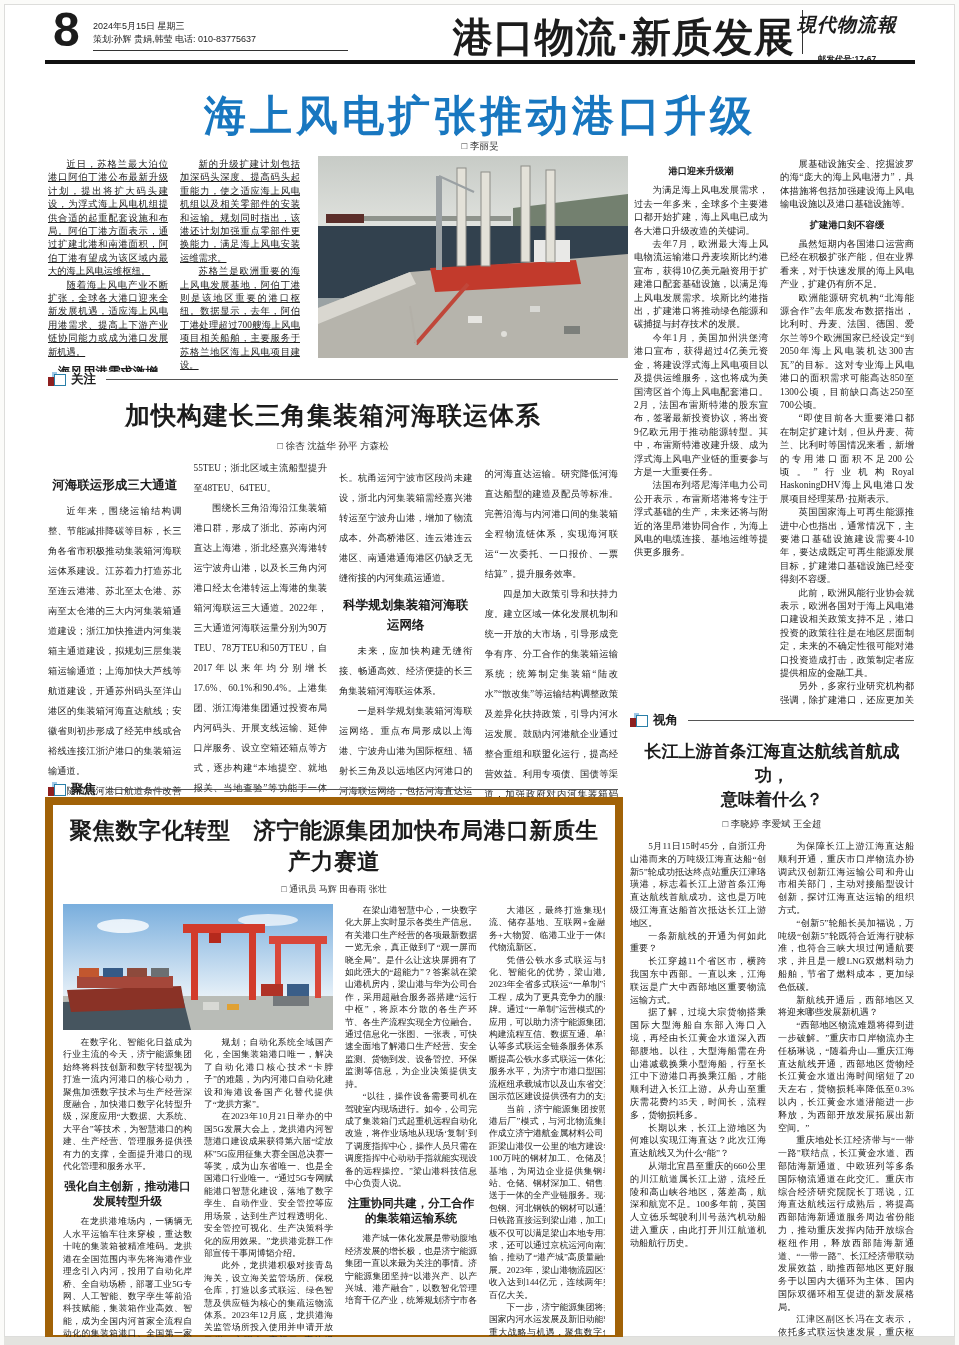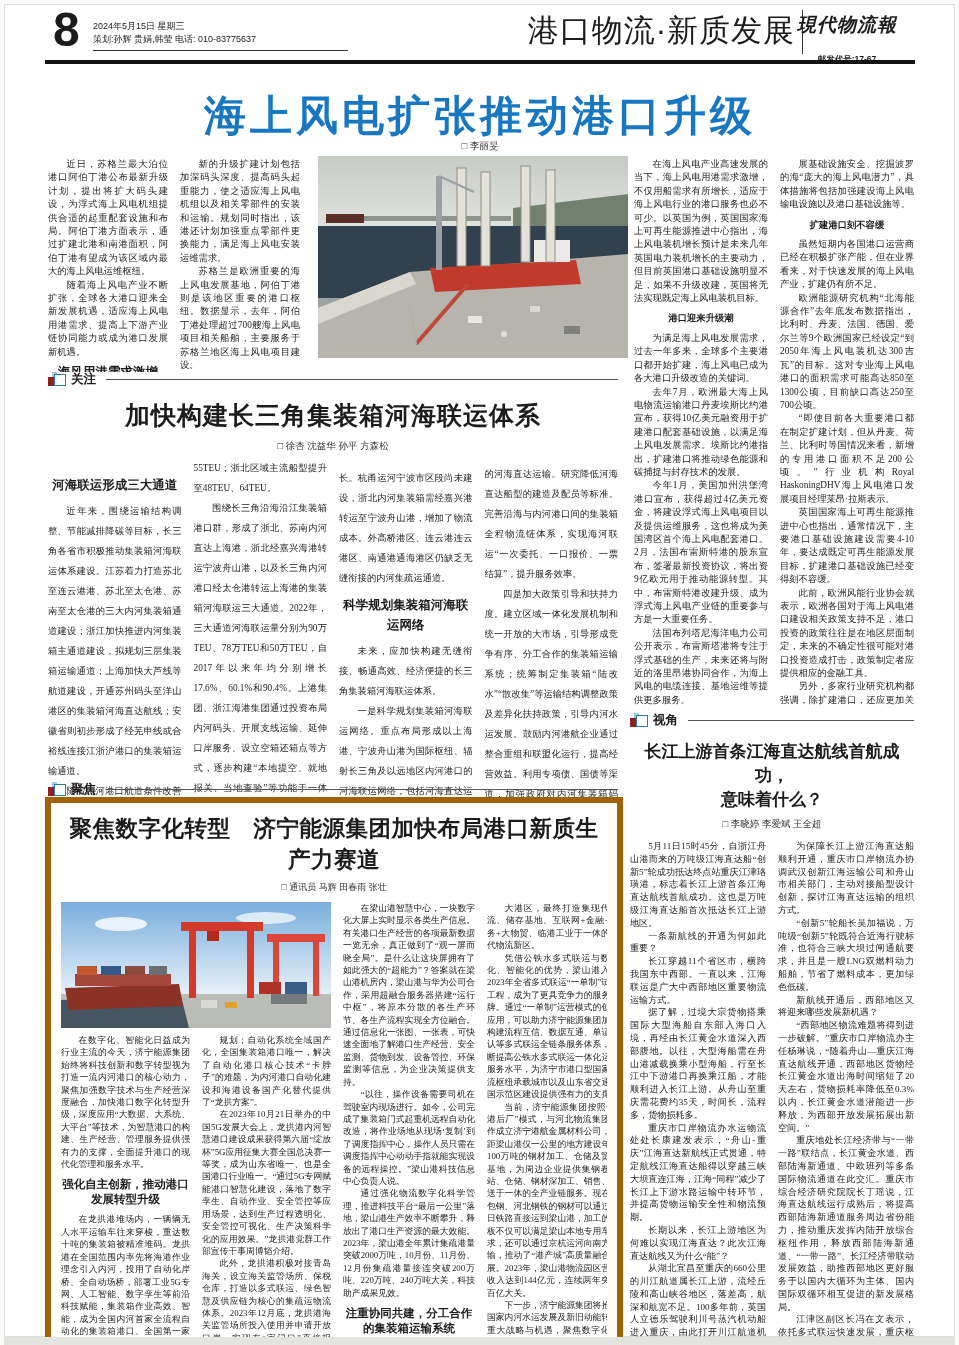--- a/index.html
+++ b/index.html
@@ -9,21 +9,21 @@
   .bottom-strip{position:absolute;left:4px;right:4px;bottom:0;height:8px;background:#e3e3df;}
 
   
   .hdr{position:absolute;left:45px;top:8px;width:870px;height:50px;}
   .pageno{position:absolute;left:8px;top:-4px;font-family:"Liberation Sans","DejaVu Sans",sans-serif;
           font-size:48px;font-weight:900;line-height:52px;}
   .hdr-date{position:absolute;left:48px;top:12px;font-family:"Liberation Sans","DejaVu Sans",sans-serif;
             font-size:9px;line-height:13px;color:#222;}
   .hdr-staff{border-bottom:1px solid #333;padding-bottom:4px;width:255px;}
   .sec-title{position:absolute;right:120px;top:2px;font-family:"Liberation Sans","DejaVu Sans",sans-serif;
-             font-size:31px;font-weight:400;letter-spacing:1px;}
+             font-size:40px;font-weight:700;letter-spacing:1px;}
   .hdr-div{position:absolute;right:112px;top:2px;width:1px;height:44px;background:#333;}
   .masthead{position:absolute;right:16px;top:4px;width:104px;text-align:center;}
   .masthead .mh-name{font-size:19px;font-weight:900;font-style:italic;letter-spacing:1px;
                      font-family:"Liberation Serif","DejaVu Serif",serif;}
   .masthead .mh-code{font-size:8.5px;font-weight:700;margin-top:16px;
                      font-family:"Liberation Sans","DejaVu Sans",sans-serif;}
   .hdr-rule{position:absolute;left:45px;top:60px;width:870px;height:3.5px;background:#111;}
 
   
   .cols{display:flex;overflow:hidden;}
@@ -34,21 +34,21 @@
            font-family:"Liberation Sans","DejaVu Sans",sans-serif;}
   .byline{text-align:center;font-size:9.5px;color:#333;
           font-family:"Liberation Sans","DejaVu Sans",sans-serif;}
 
   
   .lead-headline{position:absolute;left:100px;top:88px;width:760px;text-align:center;
       font-family:"Liberation Sans","DejaVu Sans",sans-serif;font-size:42px;font-weight:900;
       letter-spacing:4px;color:#1877c0;}
   .lead-byline{position:absolute;left:300px;top:140px;width:360px;}
   .lead-left{position:absolute;left:48px;top:158px;width:252px;height:214px;
-             font-size:9.3px;line-height:13.4px;}
+             font-size:9.3px;line-height:13.4px;text-decoration:underline;}
   .lead-left .colhead,.gz .colhead{font-size:12.5px;}
   .lead-photo{position:absolute;left:318px;top:156px;width:310px;height:202px;background:#9aa2a4;}
   .lead-right{position:absolute;left:634px;top:158px;width:280px;height:548px;
               font-size:9.3px;line-height:13.4px;}
 
   
   .marker{display:flex;align-items:center;height:16px;}
   .mk-ic{position:relative;width:19px;height:15px;flex:0 0 19px;}
   .mk-red{position:absolute;left:0;top:5px;width:9px;height:9px;background:#8e2020;}
   .mk-blue{position:absolute;left:6px;top:2px;width:10px;height:10px;background:#fff;border:1.5px solid #2a7fa8;}
@@ -66,21 +66,21 @@
   
   .sj{position:absolute;left:630px;top:712px;width:284px;}
   .sj-headline{text-align:center;font-family:"Liberation Sans","DejaVu Sans",sans-serif;
                font-size:17px;font-weight:900;line-height:24px;margin-top:12px;}
   .sj-byline{margin-top:6px;}
   .sj-cols{margin-top:9px;height:512px;font-size:9.1px;line-height:12.8px;}
 
   
   .jj-marker{position:absolute;left:48px;top:781px;width:570px;}
   .jj-box{position:absolute;left:45px;top:797px;width:578px;height:546px;
-          border:6px solid #a16207;background:#fff;box-sizing:border-box;padding:6px 10px 8px 10px;}
+          border:8px solid #a16207;background:#fff;box-sizing:border-box;padding:6px 10px 8px 10px;}
   .jj-headline{text-align:center;font-family:"Liberation Sans","DejaVu Sans",sans-serif;
                font-size:22.5px;font-weight:900;letter-spacing:.5px;margin-top:4px;}
   .jj-byline{margin-top:6px;font-size:9px;}
   .jj-content{display:flex;margin-top:8px;height:452px;overflow:hidden;
               font-size:8.8px;line-height:12.4px;}
   .jj-leftgroup{width:270px;flex:0 0 270px;display:flex;flex-direction:column;}
   .jj-photo{width:270px;height:126px;background:#9cb8cd;flex:0 0 126px;}
   .jj-subcols{display:flex;flex:1;margin-top:6px;overflow:hidden;}
   .jj-content .colhead{font-size:11.5px;line-height:15px;}
   .jj-col3,.jj-col4{width:132px;flex:0 0 132px;margin-left:12px;overflow:hidden;}
@@ -148,21 +148,20 @@
       <line x1="98" y1="188" x2="92" y2="150" stroke="#b3b0a8" stroke-width="2"></line>
       <rect x="150" y="160" width="14" height="7" fill="#e7e6e2"></rect>
       <rect x="212" y="150" width="10" height="6" fill="#d8d8d4"></rect>
       <rect x="246" y="170" width="16" height="8" fill="#7c7f7b"></rect>
       <circle cx="186" cy="178" r="3" fill="#e0dfda"></circle>
     </svg>
   </div>
 
   <div class="lead-right cols">
     <div class="col">
-        <p class="para">在海上风电产业高速发展的当下，海上风电用港需求激增，不仅用船需求有所增长，适应于海上风电行业的港口服务也必不可少。以英国为例，英国国家海上可再生能源推进中心指出，海上风电装机增长预计是未来几年英国电力装机增长的主要动力，但目前英国港口基础设施明显不足，如果不升级改建，英国将无法实现既定海上风电装机目标。</p>
         <div class="colhead">港口迎来升级潮</div>
         <p class="para">为满足海上风电发展需求，过去一年多来，全球多个主要港口都开始扩建，海上风电已成为各大港口升级改造的关键词。</p>
         <p class="para">去年7月，欧洲最大海上风电物流运输港口丹麦埃斯比约港宣布，获得10亿美元融资用于扩建港口配套基础设施，以满足海上风电发展需求。埃斯比约港指出，扩建港口将推动绿色能源和碳捕捉与封存技术的发展。</p>
         <p class="para">今年1月，美国加州洪堡湾港口宣布，获得超过4亿美元资金，将建设浮式海上风电项目以及提供运维服务，这也将成为美国湾区首个海上风电配套港口。2月，法国布雷斯特港的股东宣布，签署最新投资协议，将出资9亿欧元用于推动能源转型。其中，布雷斯特港改建升级、成为浮式海上风电产业链的重要参与方是一大重要任务。</p>
         <p class="para">法国布列塔尼海洋电力公司公开表示，布雷斯塔港将专注于浮式基础的生产，未来还将与附近的洛里昂港协同合作，为海上风电的电缆连接、基地运维等提供更多服务。</p>
       </div>
     <div class="col">
         <p class="para">展基础设施安全、挖掘波罗的海“庞大的海上风电潜力”，具体措施将包括加强建设海上风电输电设施以及港口基础设施等。</p>
         <div class="colhead">扩建港口刻不容缓</div>
         <p class="para">虽然短期内各国港口运营商已经在积极扩张产能，但在业界看来，对于快速发展的海上风电产业，扩建仍有所不足。</p>
@@ -226,21 +225,20 @@
       <div>长江上游首条江海直达航线首航成功，</div>
       <div>意味着什么？</div>
     </div>
     <div class="byline sj-byline">□ 李晓婷 李爱斌 王全超</div>
     <div class="sj-cols cols">
       <div class="col">
           <p class="para">5月11日15时45分，自浙江舟山港而来的万吨级江海直达船“创新5”轮成功抵达终点站重庆江津珞璜港，标志着长江上游首条江海直达航线首航成功。这也是万吨级江海直达船首次抵达长江上游地区。</p>
           <p class="para">一条新航线的开通为何如此重要？</p>
           <p class="para">长江穿越11个省区市，横跨我国东中西部。一直以来，江海联运是广大中西部地区重要物流运输方式。</p>
           <p class="para">据了解，过境大宗货物搭乘国际大型海船自东部入海口入境，再经由长江黄金水道深入西部腹地。以往，大型海船需在舟山港减载换乘小型海船，行至长江中下游港口再换乘江船，才能顺利进入长江上游。从舟山至重庆需花费约35天，时间长，流程多，货物损耗多。</p>
-          <p class="para">重庆市口岸物流办水运物流处处长康建发表示，“舟山-重庆”江海直达新航线正式贯通，特定航线江海直达船得以穿越三峡大坝直连江海，江海“同程”减少了长江上下游水路运输中转环节，并提高货物运输安全性和物流预期。</p>
           <p class="para">长期以来，长江上游地区为何难以实现江海直达？此次江海直达航线又为什么“能”？</p>
           <p class="para">从湖北宜昌至重庆的660公里的川江航道属长江上游，流经丘陵和高山峡谷地区，落差高，航深和航宽不足。100多年前，英国人立德乐驾驶利川号蒸汽机动船进入重庆，由此打开川江航道机动船航行历史。</p>
         </div>
       <div class="col">
           <p class="para">为保障长江上游江海直达船顺利开通，重庆市口岸物流办协调武汉创新江海运输公司和舟山市相关部门，主动对接船型设计创新，探讨江海直达运输的组织方式。</p>
           <p class="para">“创新5”轮船长吴加福说，万吨级“创新5”轮既符合近海行驶标准，也符合三峡大坝过闸通航要求，并且是一艘LNG双燃料动力船舶，节省了燃料成本，更加绿色低碳。</p>
           <p class="para">新航线开通后，西部地区又将迎来哪些发展新机遇？</p>
           <p class="para">“西部地区物流难题将得到进一步破解。”重庆市口岸物流办主任杨琳说，“随着舟山—重庆江海直达航线开通，西部地区货物经长江黄金水道出海时间缩短了20天左右，货物损耗率降低至0.3%以内，长江黄金水道潜能进一步释放，为西部开放发展拓展出新空间。”</p>
           <p class="para">重庆地处长江经济带与“一带一路”联结点，长江黄金水道、西部陆海新通道、中欧班列等多条国际物流通道在此交汇。重庆市综合经济研究院院长丁瑶说，江海直达航线运行成熟后，将提高西部陆海新通道服务周边省份能力，推动重庆发挥内陆开放综合枢纽作用，释放西部陆海新通道、“一带一路”、长江经济带联动发展效益，助推西部地区更好服务于以国内大循环为主体、国内国际双循环相互促进的新发展格局。</p>
           <p class="para">江津区副区长冯在文表示，依托多式联运快速发展，重庆枢纽港产业园正推动上下游产业聚集，与泰中罗勇工业园等中外产业合作园区联动发展。同时，积极承接东部地区、沿江地区产业转移，不断提升对内对外开放发展能级。</p>
@@ -305,21 +303,20 @@
           <div class="col">
               <p class="para">规划；自动化系统全域国产化，全国集装箱港口唯一，解决了自动化港口核心技术“卡脖子”的难题，为内河港口自动化建设和海港设备国产化替代提供了“龙拱方案”。</p>
               <p class="para">在2023年10月21日举办的中国5G发展大会上，龙拱港内河智慧港口建设成果获得第六届“绽放杯”5G应用征集大赛全国总决赛一等奖，成为山东省唯一、也是全国港口行业唯一。“通过5G专网赋能港口智慧化建设，落地了数字孪生、自动作业、安全管控等应用场景，达到生产过程透明化、安全管控可视化、生产决策科学化的应用效果。”龙拱港党群工作部宣传干事周博韬介绍。</p>
               <p class="para">此外，龙拱港积极对接青岛海关，设立海关监管场所、保税仓库，打造以多式联运、绿色智慧及供应链为核心的集疏运物流体系。2023年12月底，龙拱港海关监管场所投入使用并申请开放口岸，实现在“家门口”直接报关“出海”。在全国内河集装箱港口中首次实现全流程自动化装卸，在山东省也是首次实现在内河港口报关后直接出海，通过数字化转型，龙拱港也在不断刷新着内陆港航运纪录。</p>
             </div>
         </div>
       </div>
       <div class="jj-col3">
           <p class="para">在梁山港智慧中心，一块数字化大屏上实时显示各类生产信息。有关港口生产经营的各项最新数据一览无余，真正做到了“观一屏而晓全局”。是什么让这块屏拥有了如此强大的“超能力”？答案就在梁山港机房内，梁山港与华为公司合作，采用超融合服务器搭建“运行中枢”，将原本分散的各生产环节、各生产流程实现全方位融合。通过信息化一张图、一张表，可快速全面地了解港口生产经营、安全监测、货物到发、设备管控、环保监测等信息，为企业决策提供支持。</p>
           <p class="para">“以往，操作设备需要司机在驾驶室内现场进行。如今，公司完成了集装箱门式起重机远程自动化改造，将作业场地从现场‘复制’到了调度指挥中心，操作人员只需在调度指挥中心动动手指就能实现设备的远程操控。”梁山港科技信息中心负责人说。</p>
-          <p class="para">通过强化物流数字化科学管理，推进科技平台“最后一公里”落地，梁山港生产效率不断攀升，释放出了港口生产资源的最大效能。2023年，梁山港全年累计集疏港量突破2000万吨，10月份、11月份、12月份集疏港量接连突破200万吨、220万吨、240万吨大关，科技助产成果见效。</p>
           <div class="colhead">注重协同共建，分工合作的集装箱运输系统</div>
           <p class="para">港产城一体化发展是带动腹地经济发展的增长极，也是济宁能源集团一直以来最为关注的事情。济宁能源集团坚持“以港兴产、以产兴城、港产融合”，以数智化管理培育千亿产业，统筹规划济宁市各</p>
         </div>
       <div class="jj-col4">
           <p class="para">大港区，最终打造集现代物流、储存基地、互联网+金融+服务+大物贸、临港工业于一体的现代物流新区。</p>
           <p class="para">凭借公铁水多式联运与数字化、智能化的优势，梁山港入选2023年全省多式联运“一单制”试点工程，成为了更具竞争力的服务品牌。通过“一单制”运营模式的创新应用，可以助力济宁能源集团加快构建流程互信、数据互通、单证互认等多式联运全链条服务体系，不断提高公铁水多式联运一体化运输服务水平，为济宁市港口型国家物流枢纽承载城市以及山东省交通强国示范区建设提供强有力的支撑。</p>
           <p class="para">当前，济宁能源集团按照“前港后厂”模式，与河北物流集团合作成立济宁港航金属材料公司，在距梁山港仅一公里的地方建设年产100万吨的钢材加工、仓储及贸易基地，为周边企业提供集钢卷下站、仓储、钢材深加工、销售、配送于一体的全产业链服务。现在，包钢、河北钢铁的钢材可以通过瓦日铁路直接运到梁山港，加工的钢板不仅可以满足梁山本地专用车需求，还可以通过京杭运河向南方运输，推动了“港产城”高质量融合发展。2023年，梁山港物流园区营业收入达到144亿元，连续两年突破百亿大关。</p>
           <p class="para">下一步，济宁能源集团将抢抓国家内河水运发展及新旧动能转换重大战略与机遇，聚焦数字化转型，加快布局港口新质生产力赛道，充分发挥水陆交通枢纽的区位优势，狠抓港口标准升级，做大做强港口物流，引领临港产业布局，奋力向千亿级集团攀登进阶，谱写高质量发展的新篇章。</p>
         </div>
     </div>

